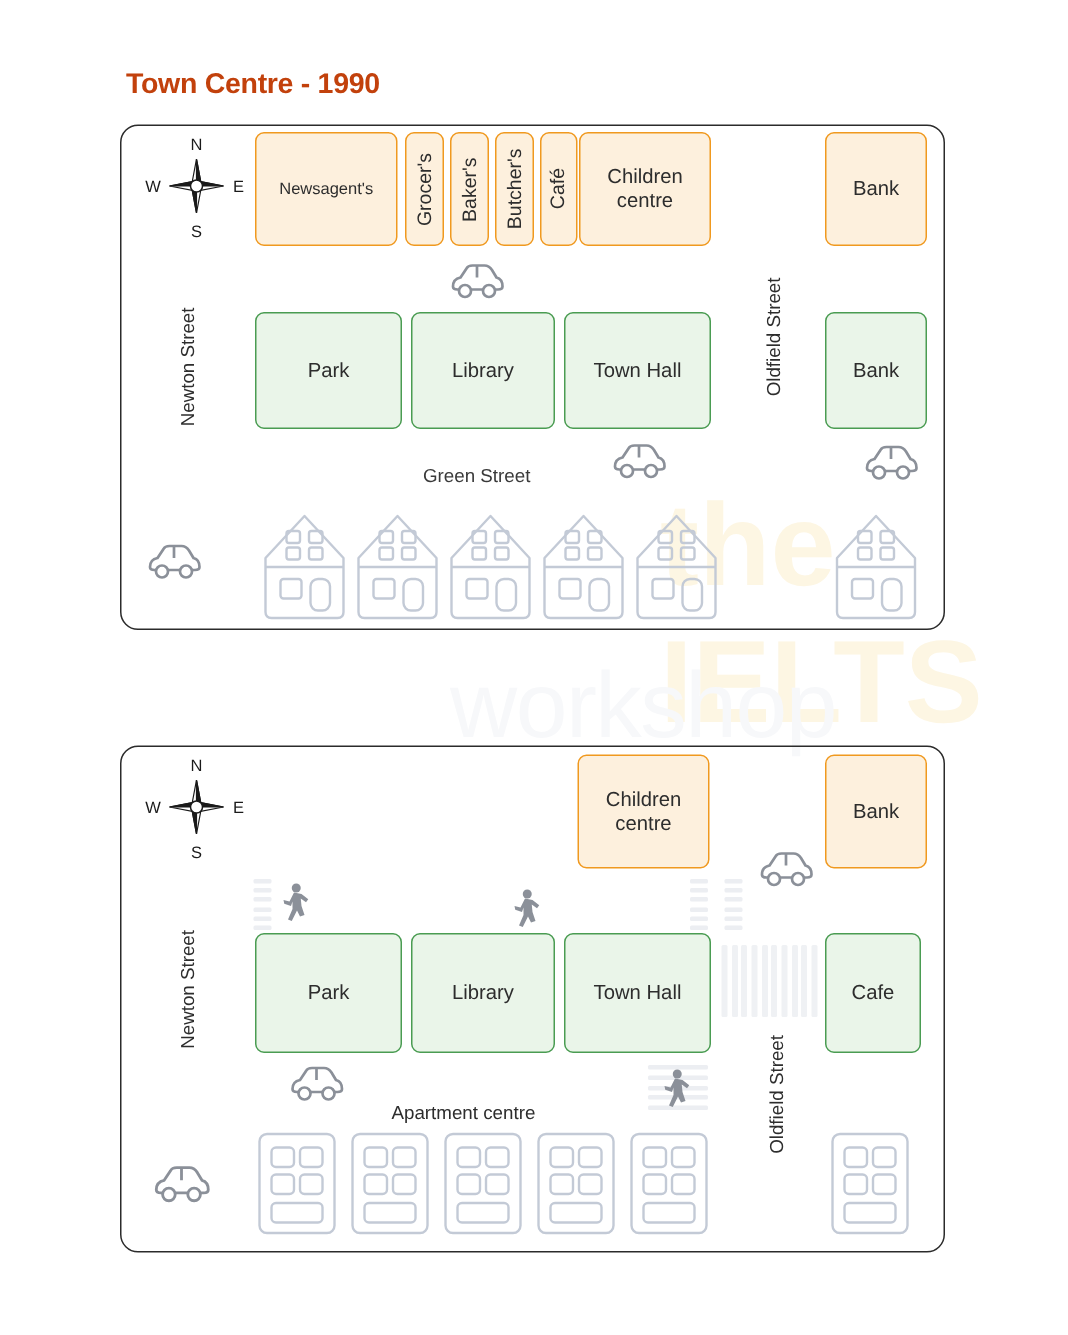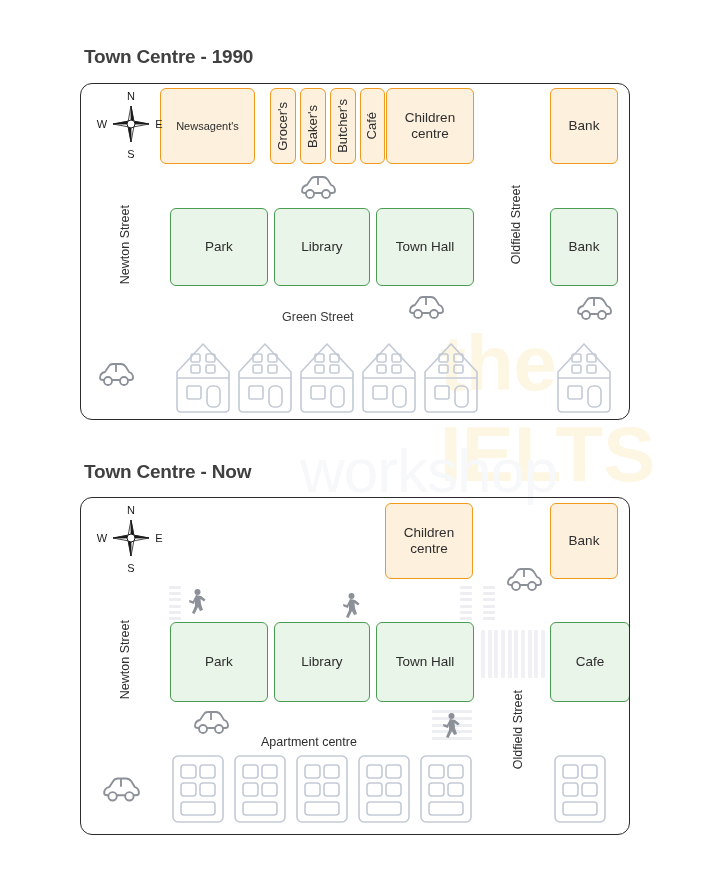--- a/index.html
+++ b/index.html
@@ -33,21 +33,21 @@
     position: absolute;
     left: 440px; top: 318px;
     font-size: 78px; font-weight: 700;
     color: #fdf6e3;
   }
 
   .map-title {
     position: absolute;
     font-size: 19px;
     font-weight: 700;
-    color: #404040;
+    color: #c2410c;
     letter-spacing: -0.2px;
     z-index: 3;
   }
   .map-frame {
     position: absolute;
     border: 1.4px solid #2b2b2b;
     border-radius: 12px;
     background: transparent;
     z-index: 2;
   }
@@ -151,21 +151,21 @@
       <text x="35" y="70" font-size="11" text-anchor="middle" fill="#1a1a1a" font-family="Liberation Sans, sans-serif">S</text>
       <text x="6" y="40" font-size="11" text-anchor="middle" fill="#1a1a1a" font-family="Liberation Sans, sans-serif">W</text>
       <text x="63" y="40" font-size="11" text-anchor="middle" fill="#1a1a1a" font-family="Liberation Sans, sans-serif">E</text>
     </svg>
   </div>
 
   <div class="street-v" style="left:118px; top:205px;">Newton Street</div>
   <div class="street-v" style="left:509px; top:185px;">Oldfield Street</div>
   <div class="street-h" style="left:282px; top:310px;">Green Street</div>
 
-  <div class="bldg orange b-small" style="left:160px; top:88px; width:95px; height:76px;">
+  <div class="bldg orange b-small" style="left:170px; top:88px; width:95px; height:76px;">
     <span>Newsagent's</span>
   </div>
   <div class="bldg orange" style="left:270px; top:88px; width:26px; height:76px;">
     <span class="vert">Grocer's</span>
   </div>
   <div class="bldg orange" style="left:300px; top:88px; width:26px; height:76px;">
     <span class="vert">Baker's</span>
   </div>
   <div class="bldg orange" style="left:330px; top:88px; width:26px; height:76px;">
     <span class="vert">Butcher's</span>
@@ -293,21 +293,20 @@
       <line x1="3" y1="40" x2="55" y2="40"></line>
       <rect x="17" y="16" width="9" height="8" rx="1.6"></rect>
         <rect x="32" y="16" width="9" height="8" rx="1.6"></rect>
       <rect x="17" y="27" width="9" height="8" rx="1.6"></rect>
         <rect x="32" y="27" width="9" height="8" rx="1.6"></rect>
       <rect x="13" y="48" width="14" height="13" rx="2"></rect>
       <rect x="33" y="48" width="13" height="21" rx="5"></rect>
     </svg>
   </div>
 
-  <div class="map-title" style="left:84px; top:461px;">Town Centre - Now</div>
 
   <div class="map-frame" style="left:80px; top:497px; width:550px; height:338px;"></div>
 
   <div class="compass" style="left:96px; top:502px;">
     <svg width="70" height="74" viewBox="0 0 70 74">
       <g fill="#1a1a1a" stroke="#1a1a1a" stroke-width="0.8">
         <polygon points="35,18 38,34 35,38 32,34" fill="#ffffff"></polygon>
         <polygon points="35,18 38,34 35,38" fill="#1a1a1a"></polygon>
         <polygon points="35,54 38,38 35,34 32,38" fill="#ffffff"></polygon>
         <polygon points="35,54 32,38 35,34" fill="#1a1a1a"></polygon>
@@ -388,21 +387,21 @@
 
   <div class="bldg green b-lg" style="left:170px; top:622px; width:98px; height:80px;">
     <span>Park</span>
   </div>
   <div class="bldg green b-lg" style="left:274px; top:622px; width:96px; height:80px;">
     <span>Library</span>
   </div>
   <div class="bldg green b-lg" style="left:376px; top:622px; width:98px; height:80px;">
     <span>Town Hall</span>
   </div>
-  <div class="bldg green b-lg" style="left:550px; top:622px; width:80px; height:80px;">
+  <div class="bldg green b-lg" style="left:550px; top:622px; width:64px; height:80px;">
     <span>Cafe</span>
   </div>
 
   <div class="cross-h" style="left:481px; top:630px; width:64px; height:48px;">
     <i></i>
       <i></i>
       <i></i>
       <i></i>
       <i></i>
       <i></i>

